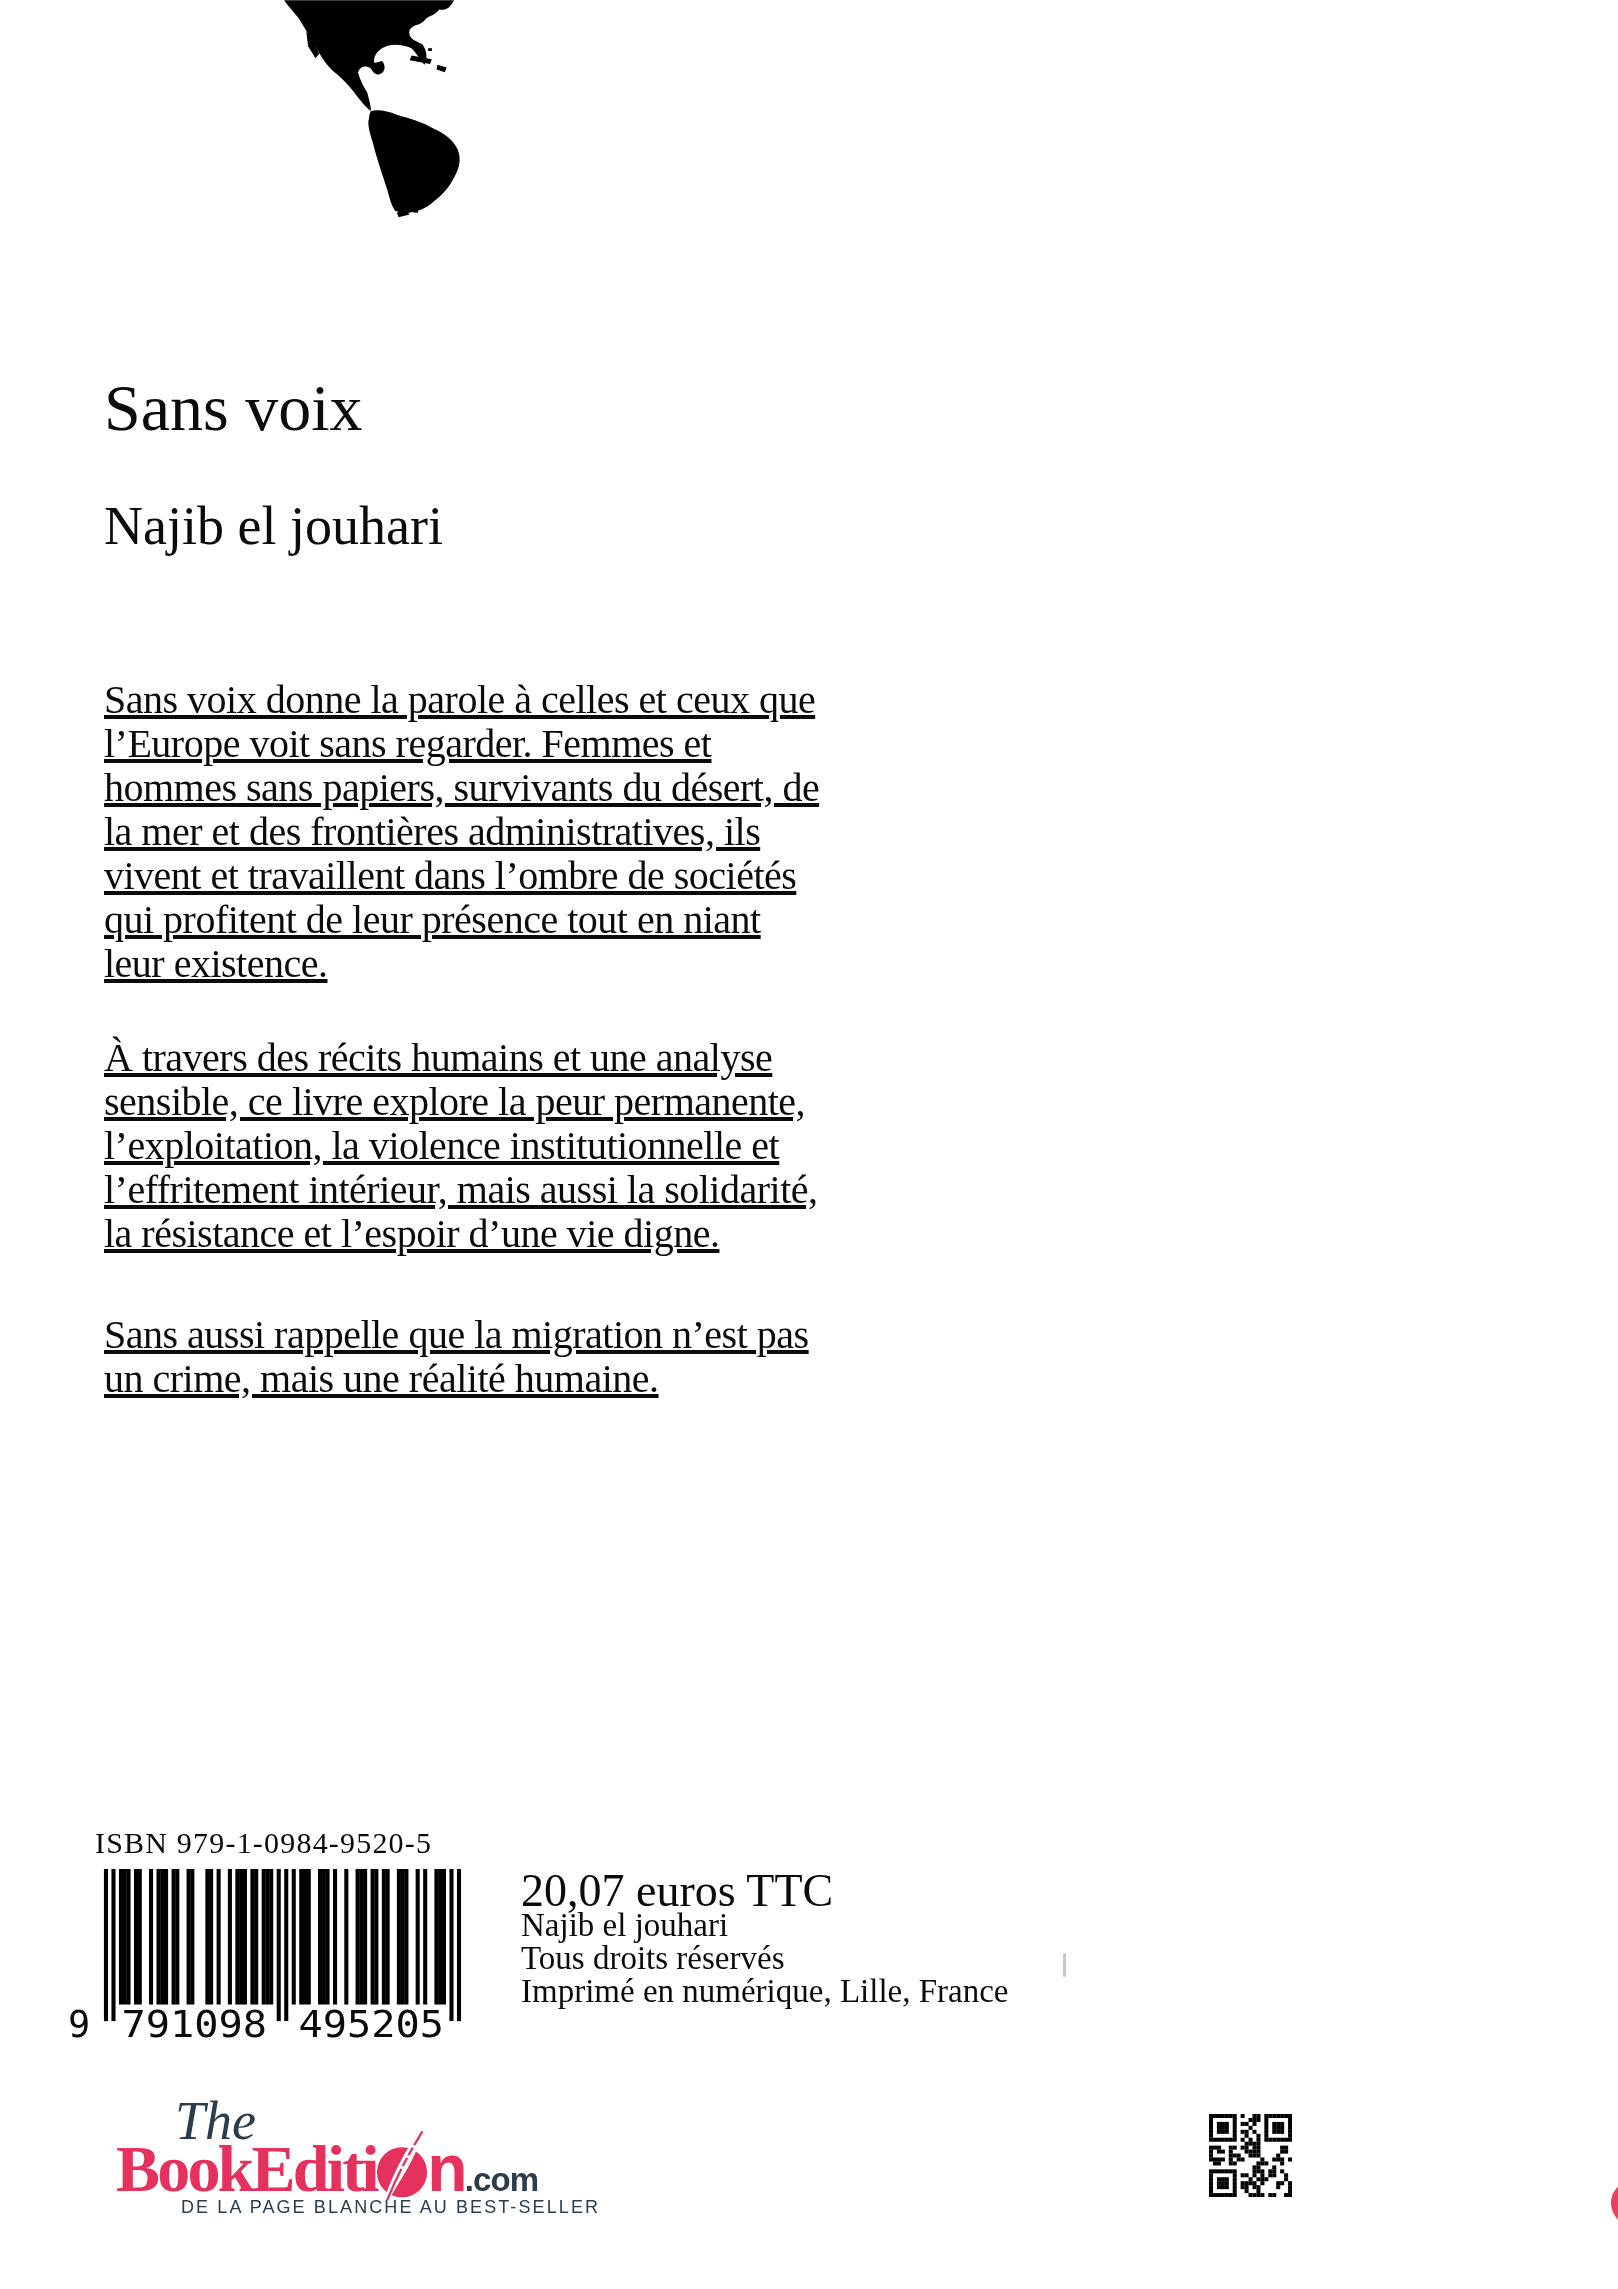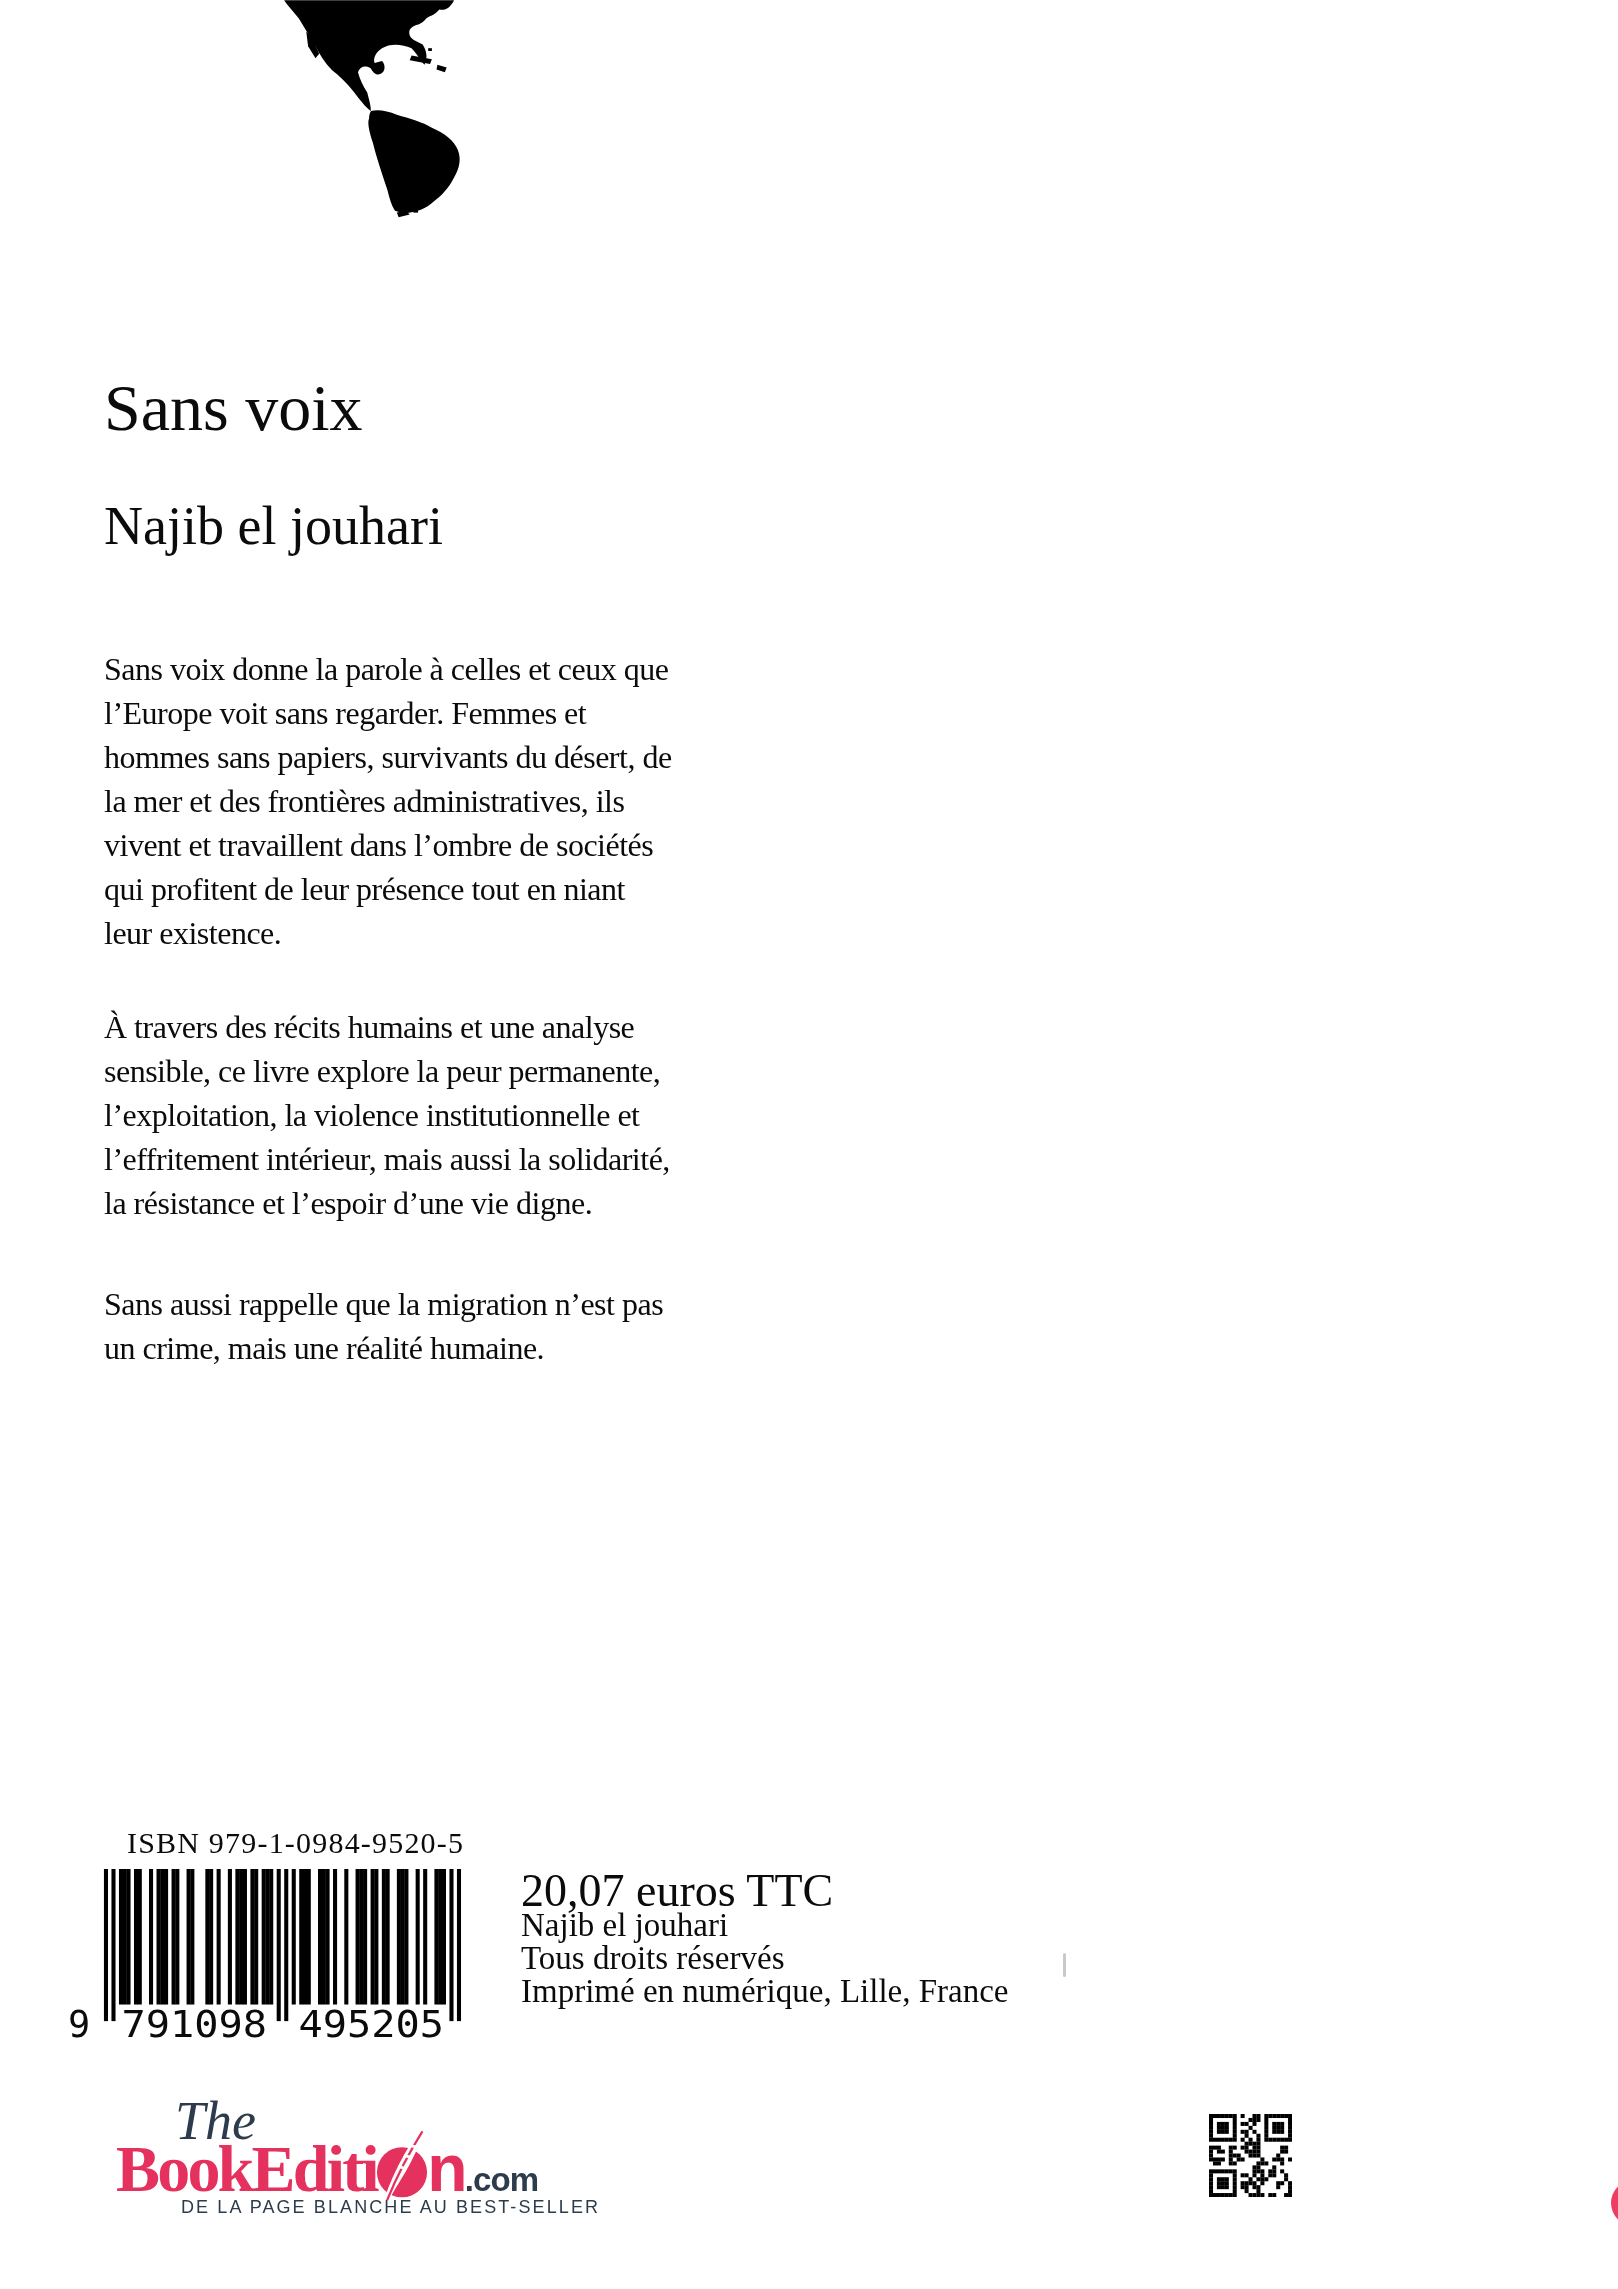--- a/index.html
+++ b/index.html
@@ -8,26 +8,26 @@
     background:#ffffff;overflow:hidden;
     font-family:"Liberation Serif",serif;color:#0b0b0b;
   }
   .abs{position:absolute;}
   
   .map{left:273px;top:0;width:194px;height:222px;}
   
   .title{left:104px;top:375px;font-size:66px;line-height:66px;white-space:nowrap;}
   .author{left:104px;top:499px;font-size:54px;line-height:55px;white-space:nowrap;}
   
-  .body-copy{left:104px;top:647px;width:1144px;font-size:32px;line-height:44px;}
+  .body-copy{left:104px;top:678px;width:1144px;font-size:40px;line-height:44px;text-decoration:underline;}
   .body-copy p{margin:0 0 50px 0;white-space:pre-line;letter-spacing:-0.5px;}
   .body-copy p:last-child{margin-bottom:0;}
   .body-copy p.gap-lg{margin-bottom:57px;}
   
-  .isbn-label{left:127px;top:1826px;font-size:30px;letter-spacing:1.2px;white-space:nowrap;}
+  .isbn-label{left:95px;top:1826px;font-size:30px;letter-spacing:1.2px;white-space:nowrap;}
   .barcode{left:55px;top:1869px;width:415px;height:177px;}
   .barcode text{font-family:"DejaVu Sans Mono",monospace;font-size:40px;fill:#0b0b0b;}
   
   .price{left:521px;top:1867px;font-size:46px;line-height:48px;white-space:nowrap;}
   .print-info{left:521px;top:1909px;font-size:33px;line-height:33px;white-space:pre-line;}
   .stray-mark{left:1063px;top:1953px;width:2.8px;height:24px;background:#9a9a9a;opacity:.55;border-radius:1.8px;}
   
   .logo-the{left:175px;top:2101px;font-family:"Liberation Serif",serif;font-style:italic;font-weight:normal;font-size:54px;line-height:41px;}
   .logo-main{left:116px;top:2124px;white-space:nowrap;font-family:"Liberation Sans",sans-serif;font-weight:bold;font-size:66px;line-height:70px;letter-spacing:-2.8px;}
   .logo-main .brand{vertical-align:baseline;}

